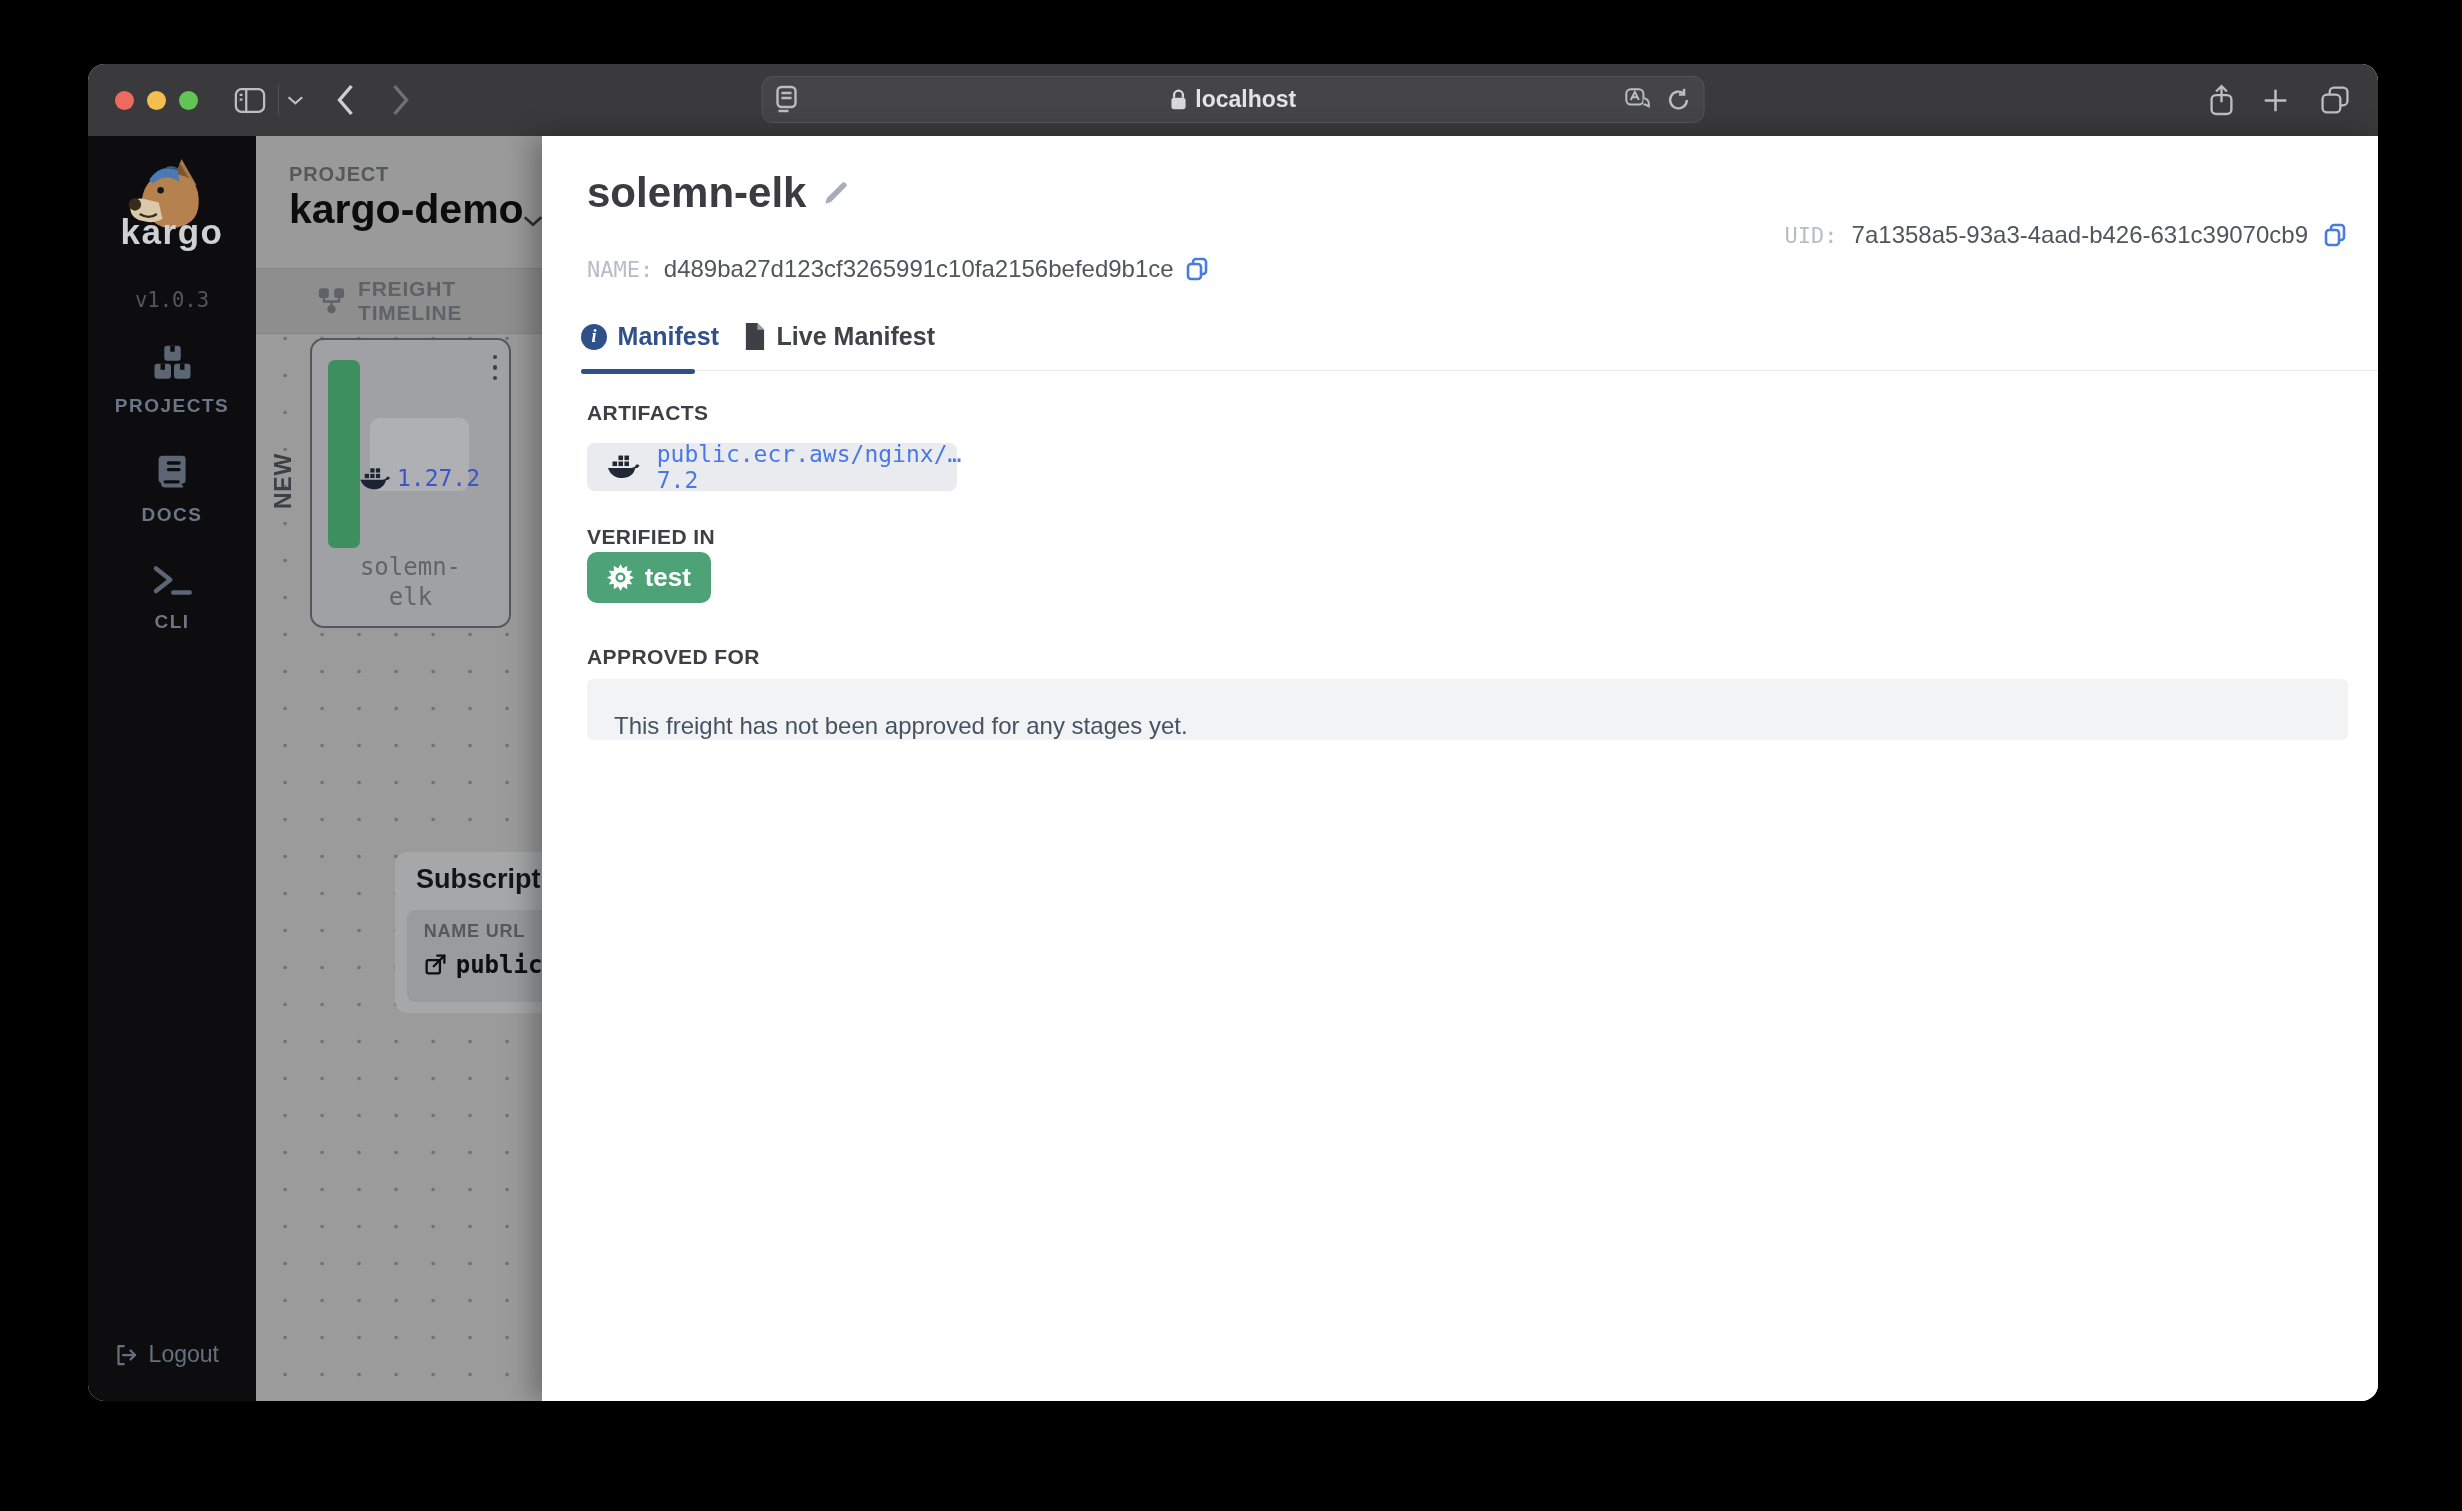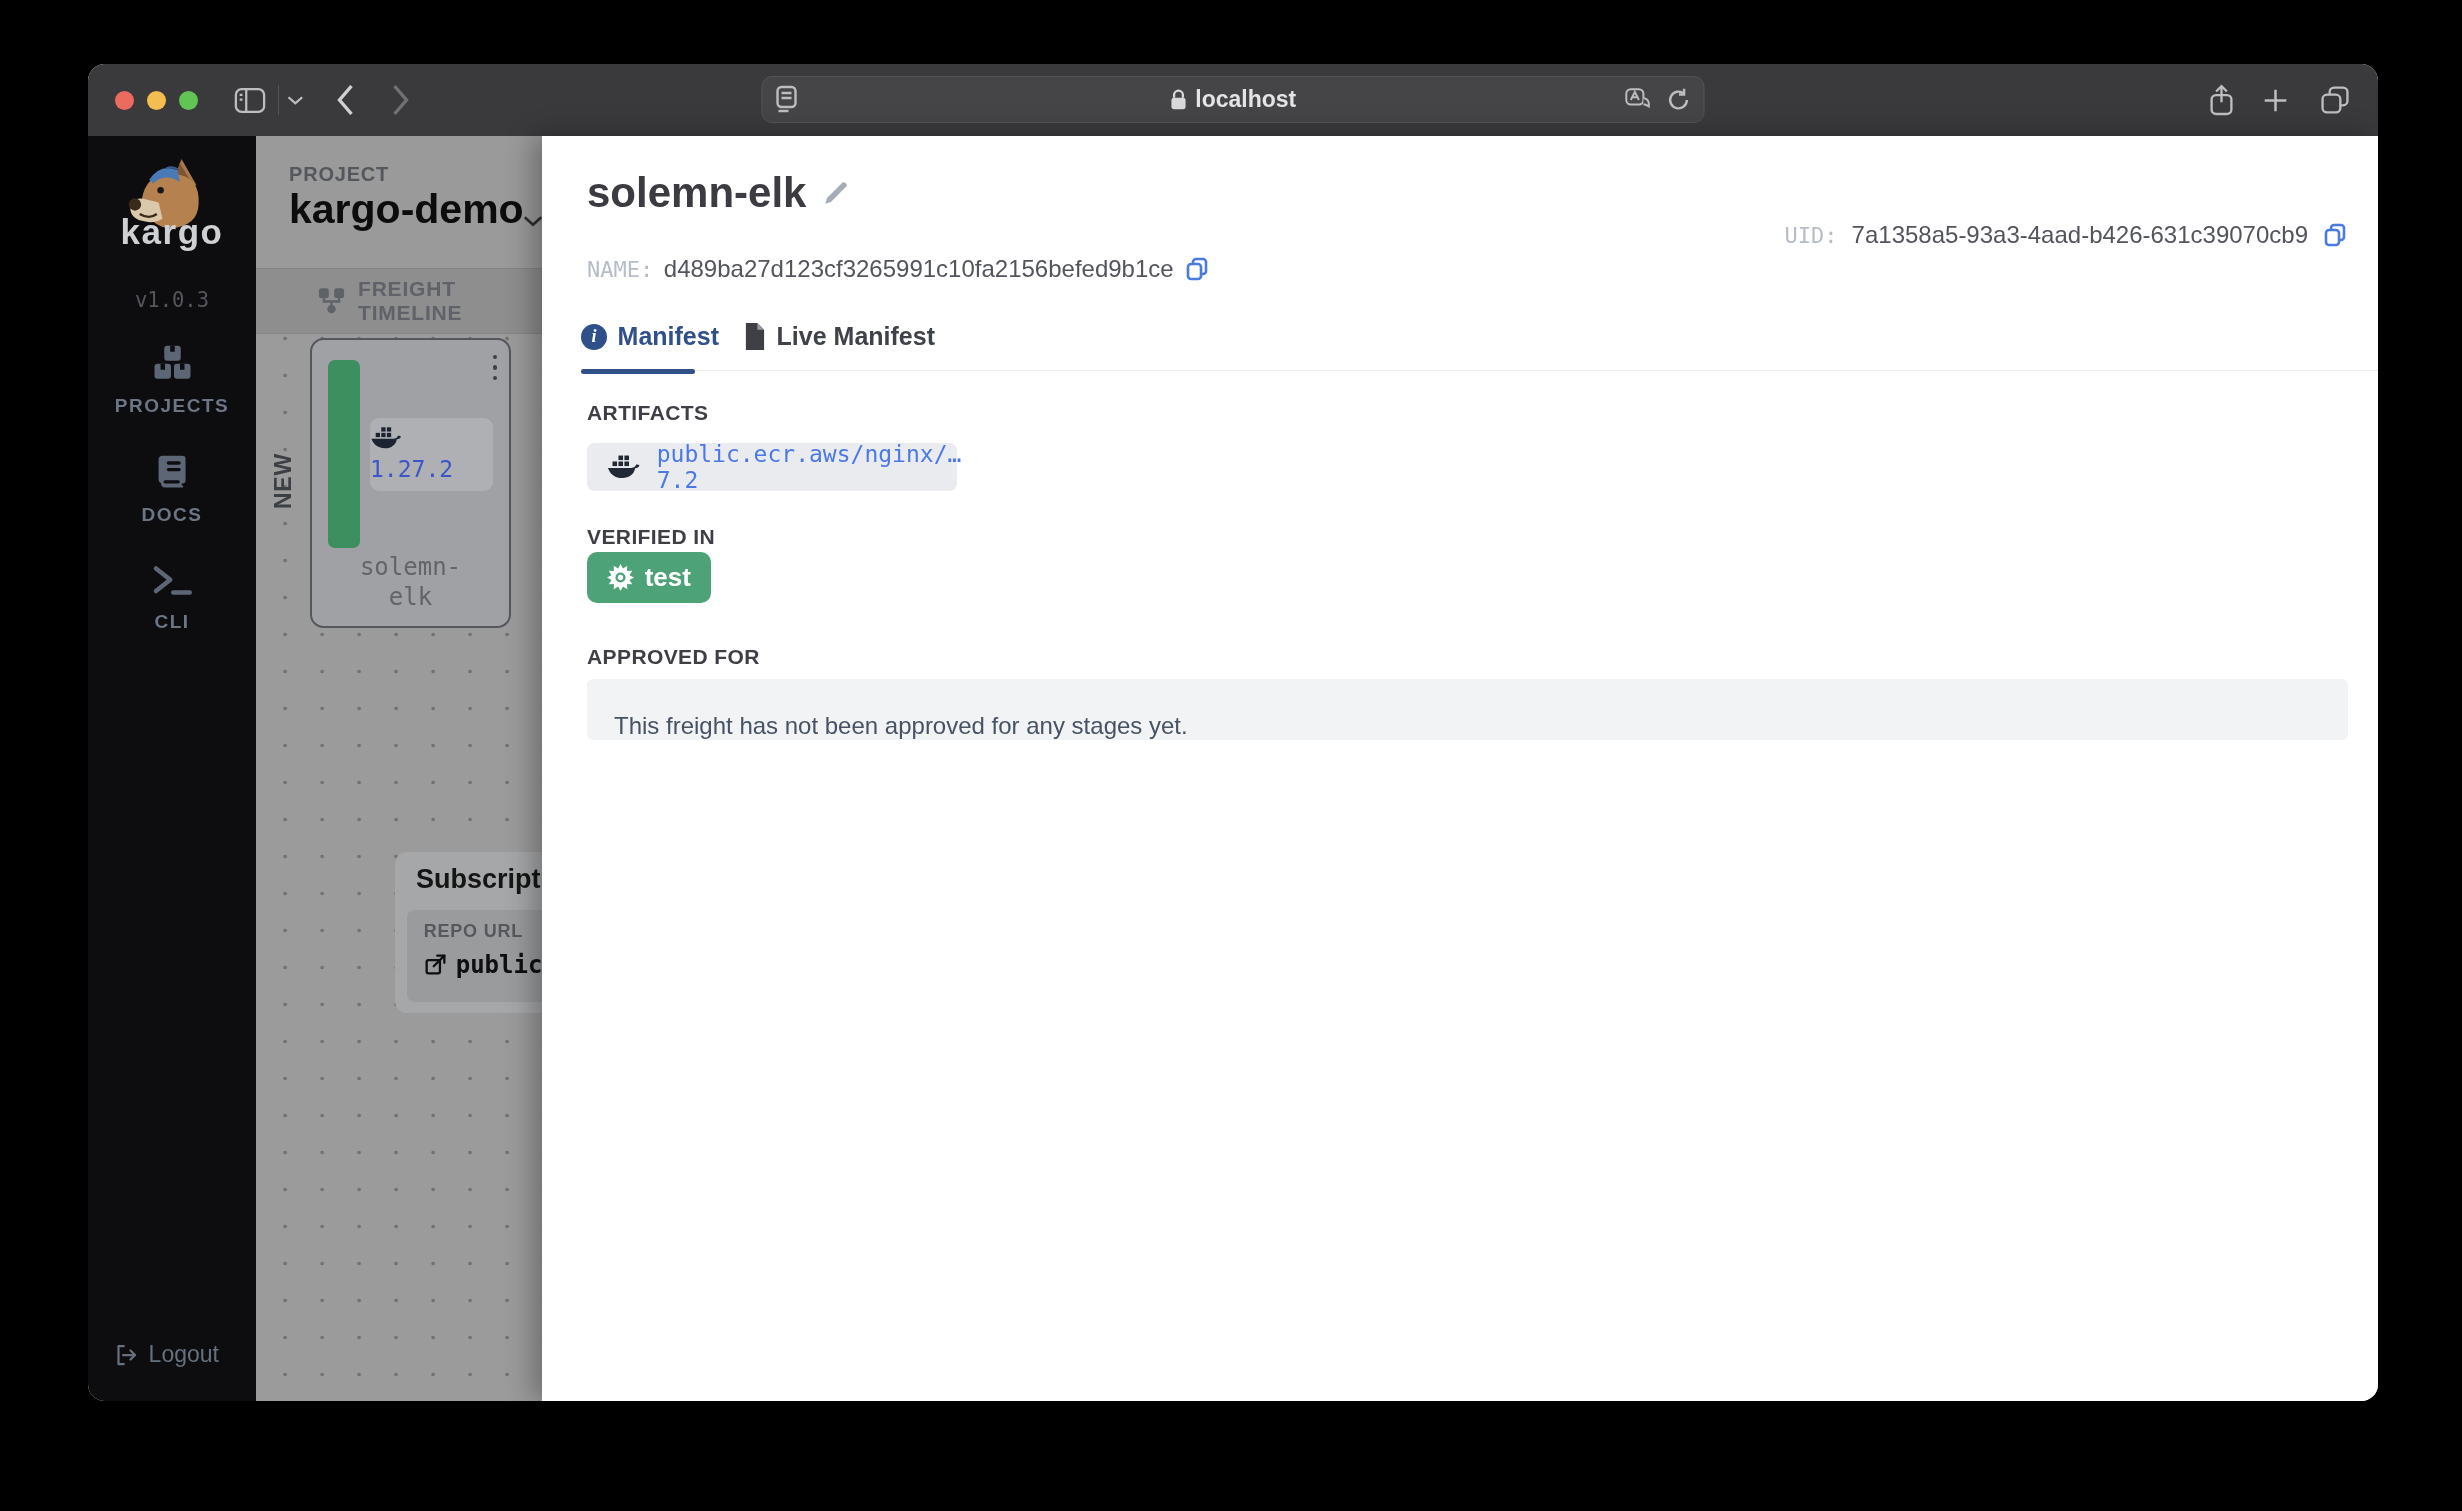--- a/index.html
+++ b/index.html
@@ -56,22 +56,22 @@
              background-color:#9b9b9b;
              background-image:radial-gradient(circle, #717171 1.7px, transparent 2.1px);
              background-size:37px 37px; background-position:10.6px 23px; }
   .new-label { position:absolute; left:13.6px; top:119px; writing-mode:vertical-rl; transform:rotate(180deg);
                font-size:23px; font-weight:700; letter-spacing:0.8px; color:#3c4045; }
   .freight-card { position:absolute; left:54px; top:3.8px; width:201px; height:290px;
                   background:#a0a1a4; border:2.3px solid #55575c; border-radius:13.6px; }
   .green-bar { position:absolute; left:16px; top:20.5px; width:32px; height:188px; border-radius:6.8px; background:#3e8f60; }
   .kebab { position:absolute; right:12px; top:15px; display:flex; flex-direction:column; gap:6px; }
   .kebab i { width:4.5px; height:4.5px; border-radius:50%; background:#3f4146; }
-  .fc-chip { position:absolute; left:58px; top:78px; width:123px; height:73px; border-radius:9px;
-             background:#aeb0b3; display:flex; flex-direction:column; align-items:flex-start; justify-content:center; gap:6px; }
+  .fc-chip { position:absolute; left:58px; top:78px; width:99px; height:73px; border-radius:9px;
+             background:#aeb0b3; display:flex; flex-direction:row; align-items:flex-end; justify-content:center; gap:6px; }
   .fc-chip .dock { color:#1c2433; display:flex; }
   .fc-version { font-size:23px; color:#3c55c8; }
   .fc-name { position:absolute; left:0; right:0; bottom:13.6px; text-align:center;
              font-size:24px; line-height:30px; color:#626468; }
   .subs-card { position:absolute; left:139px; top:518px; width:227px; height:161px;
                background:#a6a7a9; border-radius:12px; }
   .subs-title { position:absolute; left:21px; top:12px; font-size:27px; font-weight:700; color:#151515; white-space:nowrap; }
   .subs-inner { position:absolute; left:12px; top:58px; width:227px; height:92px; background:#9a9b9d; border-radius:7.6px; padding:10.6px 0 0 16.7px; }
   .repo-label { font-size:18px; font-weight:700; letter-spacing:0.8px; color:#55585c; }
   .repo-row { margin-top:9px; display:flex; align-items:center; gap:9px; color:#0f0f12; }
@@ -325,21 +325,21 @@
             </div>
             <div class="fc-name mono">
               <div>solemn-</div>
               <div>elk</div>
             </div>
           </div>
 
           <div class="subs-card">
             <div class="subs-title">Subscriptio</div>
             <div class="subs-inner">
-              <div class="repo-label">REPO URL</div>
+              <div class="repo-label">NAME URL</div>
               <div class="repo-row">
                 <span>
                   <svg width="23" height="23" viewBox="0 0 26 26" fill="none" stroke="currentColor" stroke-width="2.6" stroke-linecap="round" stroke-linejoin="round">
                     <rect x="3" y="8" width="15" height="15" rx="2"></rect>
                     <line x1="11" y1="15" x2="23" y2="3"></line>
                     <polyline points="15,3 23,3 23,11"></polyline>
                   </svg>
                 </span>
                 <span class="repo-val mono">public.e</span>
               </div>

